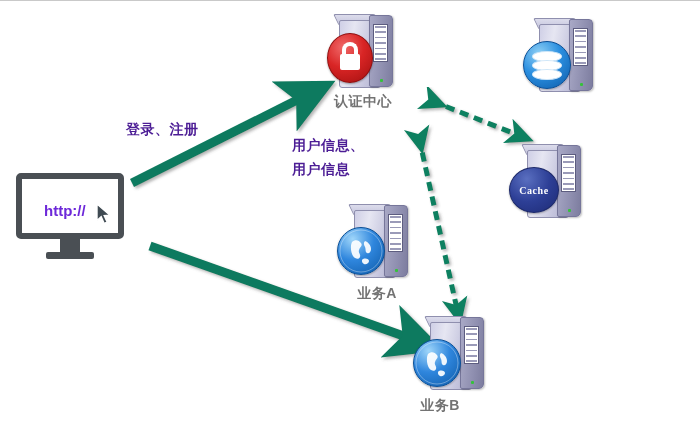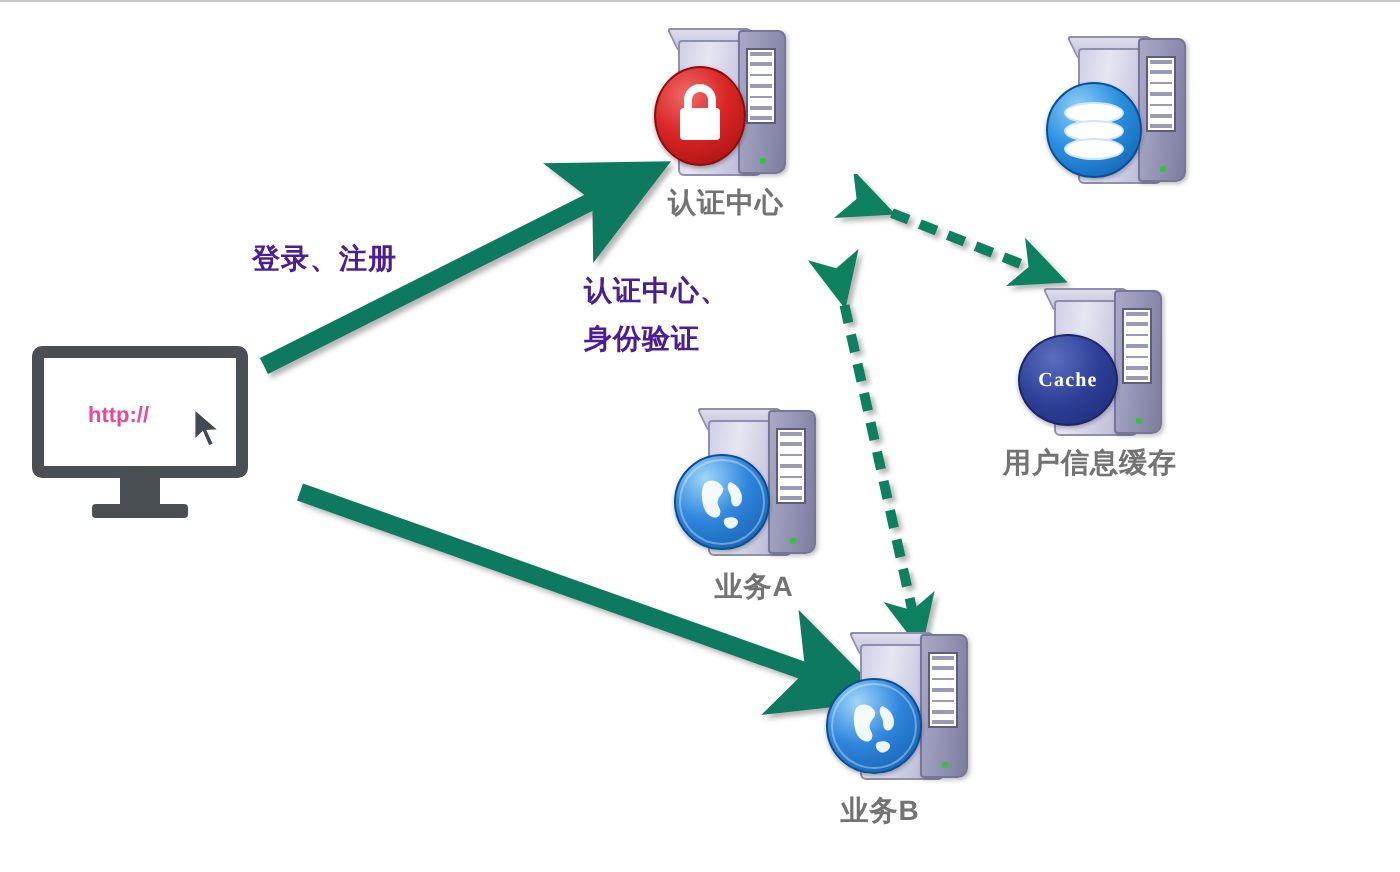--- a/index.html
+++ b/index.html
@@ -103,21 +103,21 @@
 
   
   .monitor{position:relative;width:108px;height:92px;}
   .mon-screen{
     position:absolute;left:0;top:0;width:108px;height:66px;
     background:#ffffff;border:6px solid #4a4f54;border-radius:5px;
     box-sizing:border-box;
   }
   .mon-url{
     position:absolute;left:22px;top:23px;
-    font-size:11px;font-weight:bold;color:#ec4899;
+    font-size:15px;font-weight:bold;color:#6d28d9;
     font-family:"Liberation Sans",sans-serif;
   }
   .mon-cursor{position:absolute;left:74px;top:24px;}
   .mon-neck{position:absolute;left:44px;top:66px;width:20px;height:13px;background:#4a4f54;}
   .mon-base{position:absolute;left:30px;top:79px;width:48px;height:7px;
             background:#4a4f54;border-radius:2px;}
 
   
   .flow-label{
     position:absolute;font-weight:bold;font-size:14px;color:#4c1d95;
@@ -244,21 +244,20 @@
           <i></i>
           <i></i>
           <i></i>
           <i></i>
         </div>
       <div class="tw-led"></div>
       <div class="badge cache-badge">
         <span>Cache</span>
       </div>
     </div>
-    <div class="caption" style="top:82px;left:22px;">用户信息缓存</div>
   </div>
 
   <div class="node" style="left:350px;top:200px;">
     <div class="tower">
       <div class="tw-roof"></div>
       <div class="tw-body"></div>
       <div class="tw-face"></div>
       <div class="tw-slots">
           <i></i>
           <i></i>
@@ -307,17 +306,17 @@
           </g>
           <ellipse cx="23" cy="23" rx="21" ry="21" fill="none" stroke="#ffffff" stroke-opacity="0.35" stroke-width="1"></ellipse>
         </svg>
       </div>
     </div>
     <div class="caption" style="top:84px;left:14px;">业务B</div>
   </div>
 
   <div class="flow-label" style="left:126px;top:120px;">登录、注册</div>
 
-  <div class="flow-label" style="left:292px;top:136px;">认证中心、</div>
-
-  <div class="flow-label" style="left:292px;top:160px;">身份验证</div>
+  <div class="flow-label" style="left:292px;top:136px;">用户信息、</div>
+
+  <div class="flow-label" style="left:292px;top:160px;">用户信息</div>
 
 </div>
 
 </body></html>

